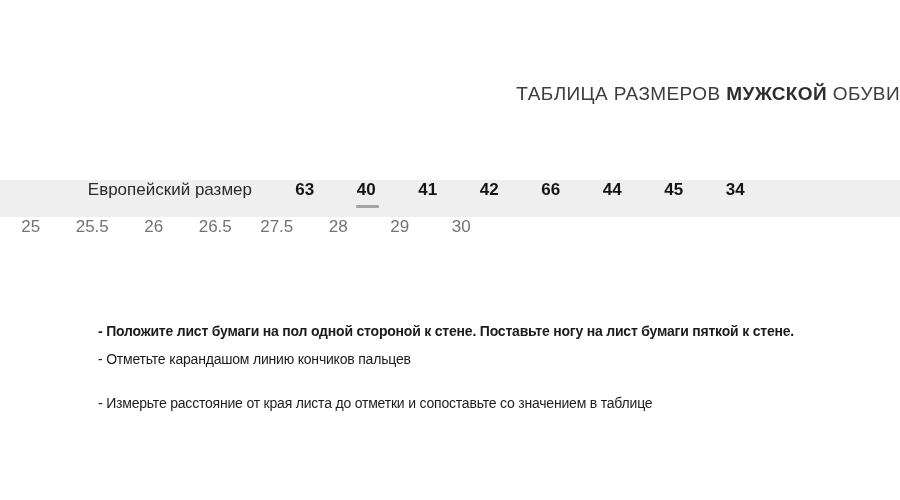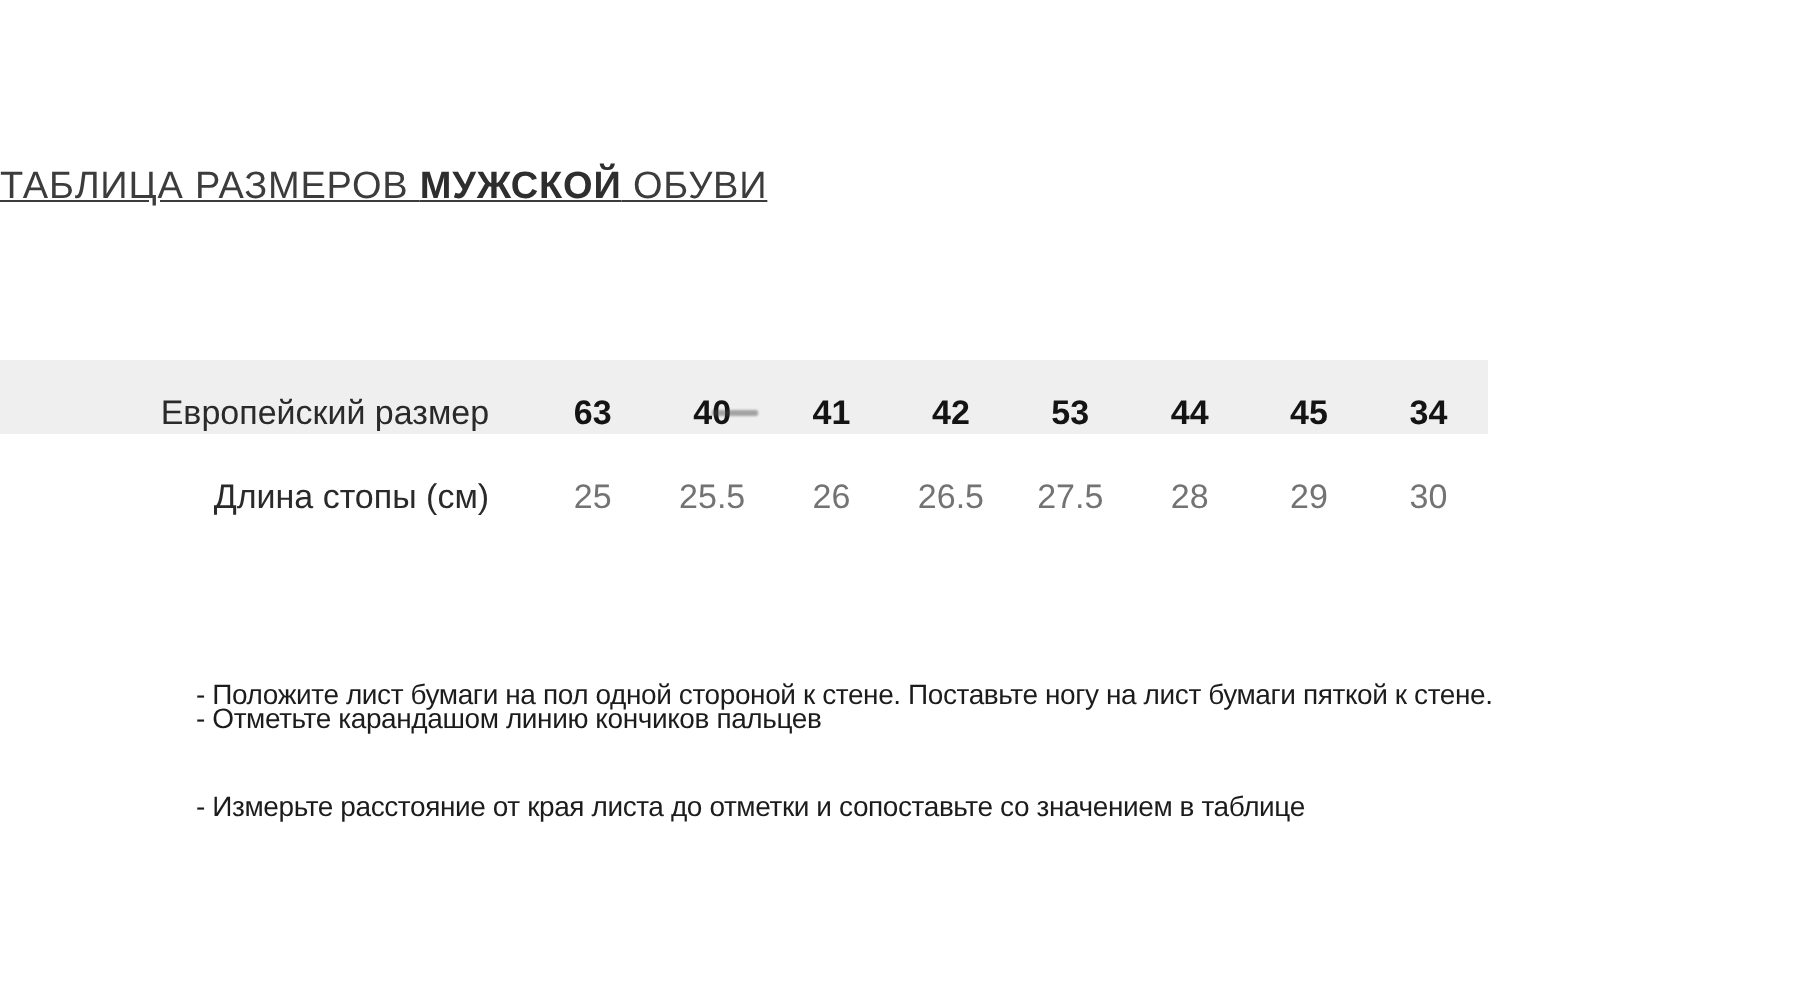--- a/index.html
+++ b/index.html
@@ -2,34 +2,33 @@
 <html><head>
 <meta charset="utf-8">
 <style>
   * { margin: 0; padding: 0; box-sizing: border-box; }
   html, body { width: 900px; height: 500px; background: #ffffff; overflow: hidden; }
   body { font-family: "Liberation Sans", sans-serif; color: #222; position: relative; }
 
   .page-title {
     position: absolute;
     top: 83px; left: 0; width: 900px;
-    text-align: left;
+    text-align: right;
     font-size: 19px;
     letter-spacing: 0.4px;
     color: #3c3c3c;
     font-weight: 400;
-    text-decoration: underline;
   }
   .page-title .bold { font-weight: 700; color: #2e2e2e; }
 
   .size-row {
     position: absolute;
-    left: 0; width: 744px;
+    left: 0; width: 900px;
     display: flex;
-    align-items: flex-end;
+    align-items: flex-start;
   }
   .size-row.header {
     top: 180px; height: 37px;
     background: #efefef;
   }
   .size-row.body {
     top: 217px; height: 42px;
     background: transparent;
   }
   .size-row .row-label {
@@ -63,45 +62,44 @@
   }
   .instruction-line {
     position: absolute;
     left: 0;
     font-size: 14px;
     line-height: 16px;
     letter-spacing: -0.2px;
     color: #1c1c1c;
     white-space: nowrap;
   }
-  .instruction-line:nth-child(1) { top: 16px; }
+  .instruction-line:nth-child(1) { top: 0; font-weight: bold; }
   .instruction-line:nth-child(2) { top: 28px; }
   .instruction-line:nth-child(3) { top: 72px; }
 </style>
 </head>
 <body>
 
 <h1 class="page-title"><span>ТАБЛИЦА РАЗМЕРОВ </span><span class="bold">МУЖСКОЙ</span><span> ОБУВИ</span></h1>
 
 <div class="size-row header">
   <div class="row-label">Европейский размер</div>
   <div class="cell">63</div>
   <div class="cell">40</div>
   <div class="cell">41</div>
   <div class="cell">42</div>
-  <div class="cell">53</div>
+  <div class="cell">66</div>
   <div class="cell">44</div>
   <div class="cell">45</div>
   <div class="cell">34</div>
 </div>
 
 <div class="smudge"></div>
 
 <div class="size-row body">
-  <div class="row-label">Длина стопы (см)</div>
   <div class="cell">25</div>
   <div class="cell">25.5</div>
   <div class="cell">26</div>
   <div class="cell">26.5</div>
   <div class="cell">27.5</div>
   <div class="cell">28</div>
   <div class="cell">29</div>
   <div class="cell">30</div>
 </div>
 

